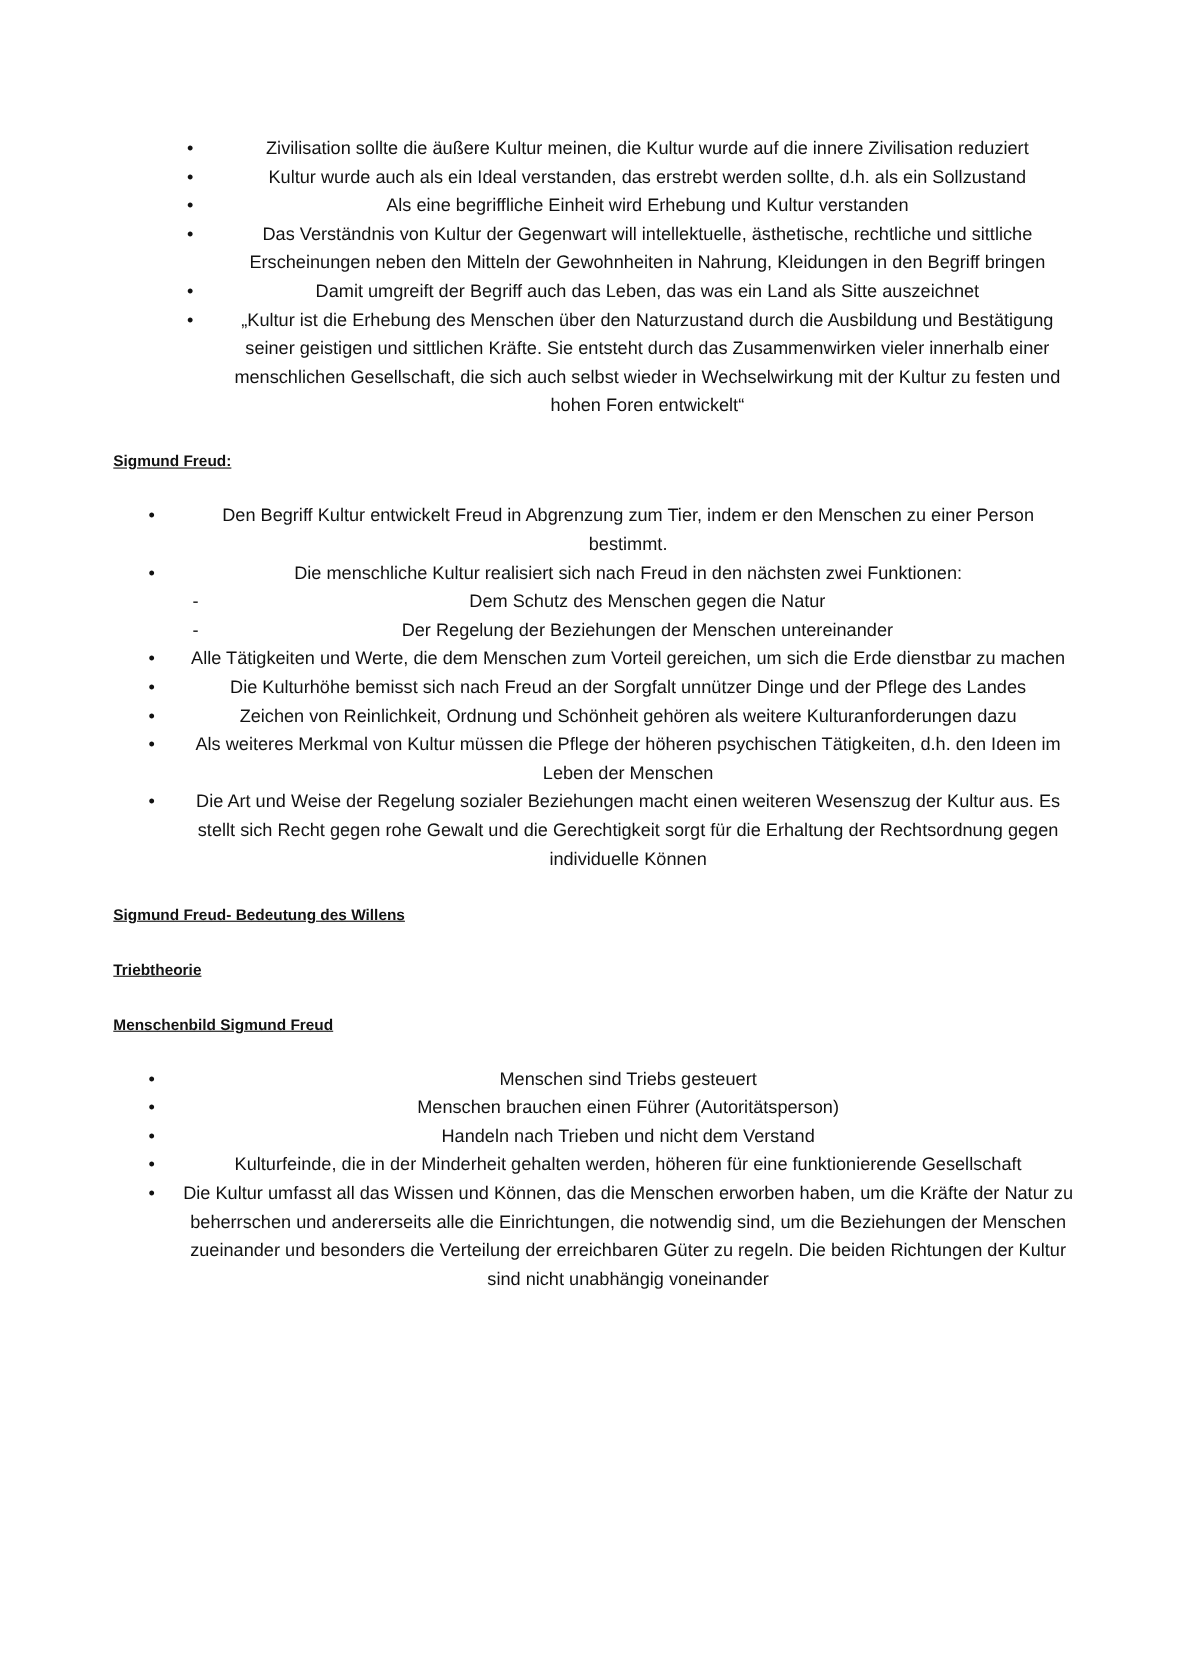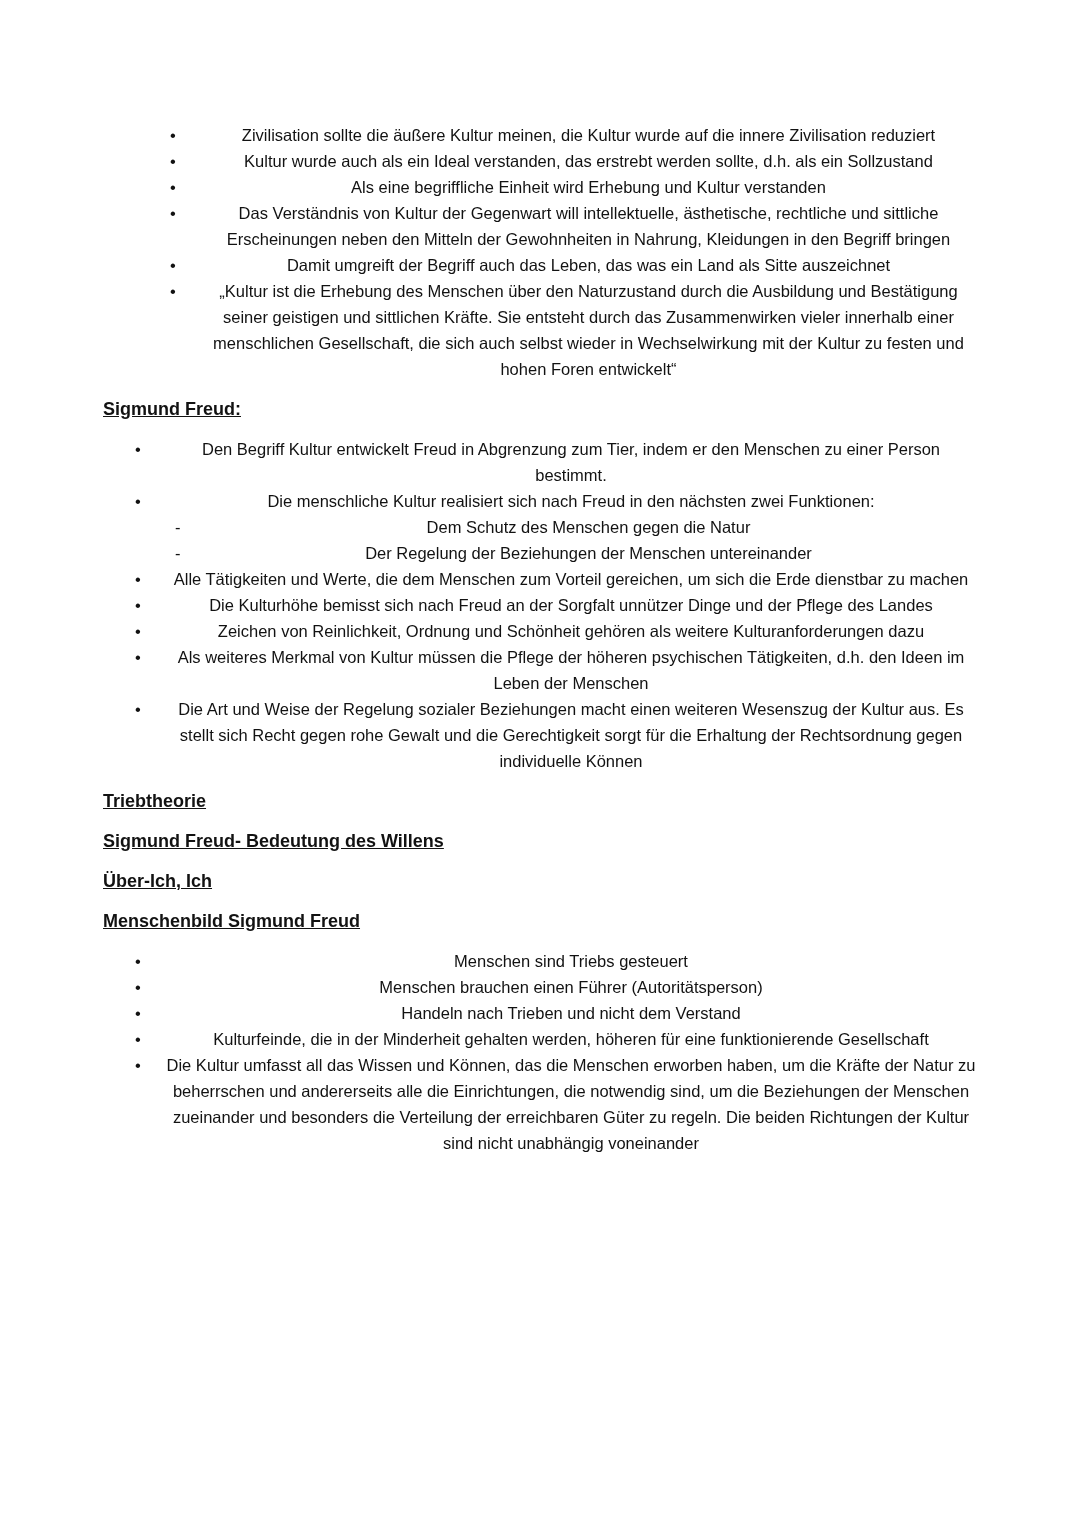--- a/index.html
+++ b/index.html
@@ -11,25 +11,25 @@
     color: #121212;
   }
   .page {
     width: 1080px;
     min-height: 1527px;
     padding: 122px 104px 70px 103px;
     background: #ffffff;
     overflow: hidden;
   }
   .heading {
-    font-size: 18px;
+    font-size: 14px;
     line-height: 26px;
     font-weight: bold;
     text-decoration: underline;
-    margin: 14px 0;
+    margin: 24px 0;
   }
   .list { margin: 0; }
   .list.indent-1 { padding-left: 32px; }
   .list.indent-2 { padding-left: 67px; }
   .item {
     display: flex;
     font-size: 16.5px;
     line-height: 26px;
   }
   .item .marker {
@@ -105,23 +105,22 @@
         </div>
         <div class="item">
           <span class="marker">•</span>
           <span class="text">Als weiteres Merkmal von Kultur müssen die Pflege der höheren psychischen Tätigkeiten, d.h. den Ideen im Leben der Menschen</span>
         </div>
         <div class="item">
           <span class="marker">•</span>
           <span class="text">Die Art und Weise der Regelung sozialer Beziehungen macht einen weiteren Wesenszug der Kultur aus. Es stellt sich Recht gegen rohe Gewalt und die Gerechtigkeit sorgt für die Erhaltung der Rechtsordnung gegen individuelle Können</span>
         </div>
       </div>
+      <div class="heading">Sigmund Freud- Bedeutung des Willens</div>
       <div class="heading">Triebtheorie</div>
-      <div class="heading">Sigmund Freud- Bedeutung des Willens</div>
-      <div class="heading">Über-Ich, Ich</div>
       <div class="heading">Menschenbild Sigmund Freud</div>
       <div class="list indent-1">
         <div class="item">
           <span class="marker">•</span>
           <span class="text">Menschen sind Triebs gesteuert</span>
         </div>
         <div class="item">
           <span class="marker">•</span>
           <span class="text">Menschen brauchen einen Führer (Autoritätsperson)</span>
         </div>

